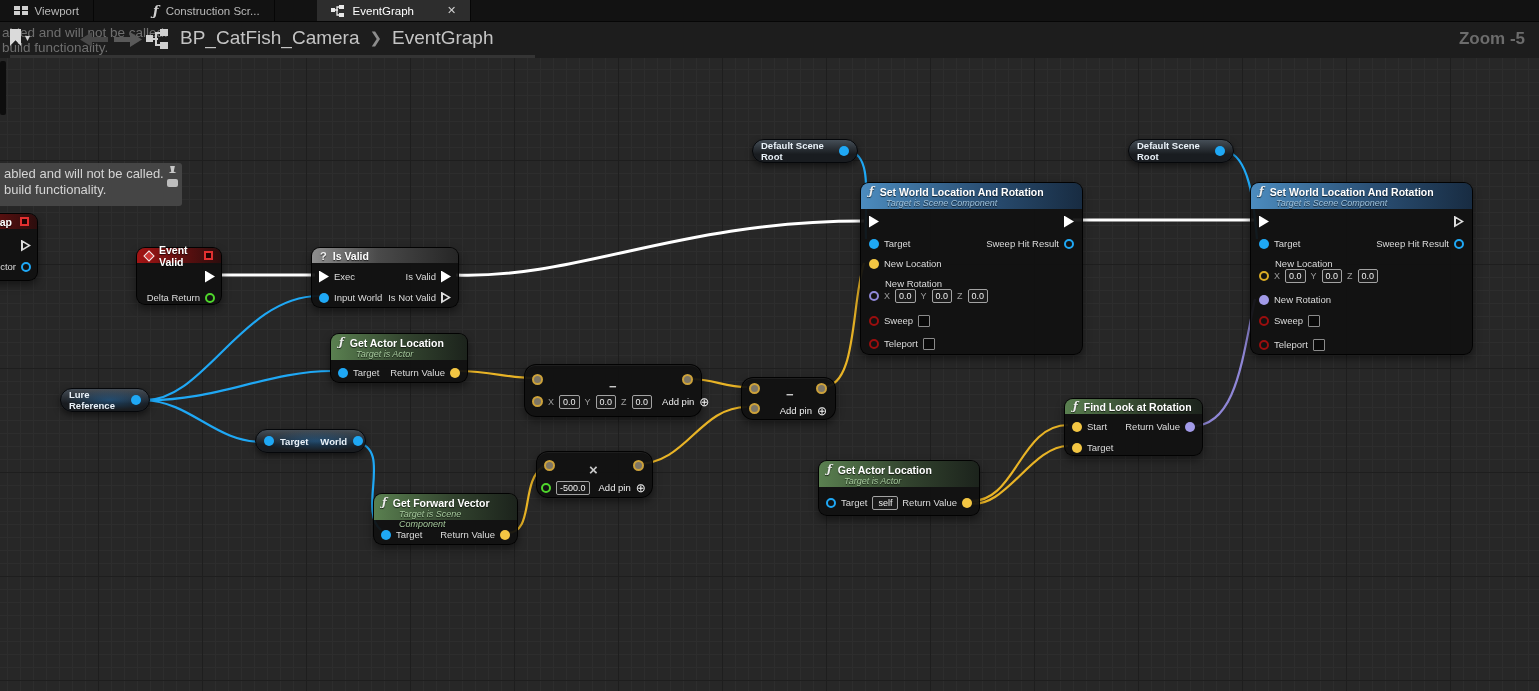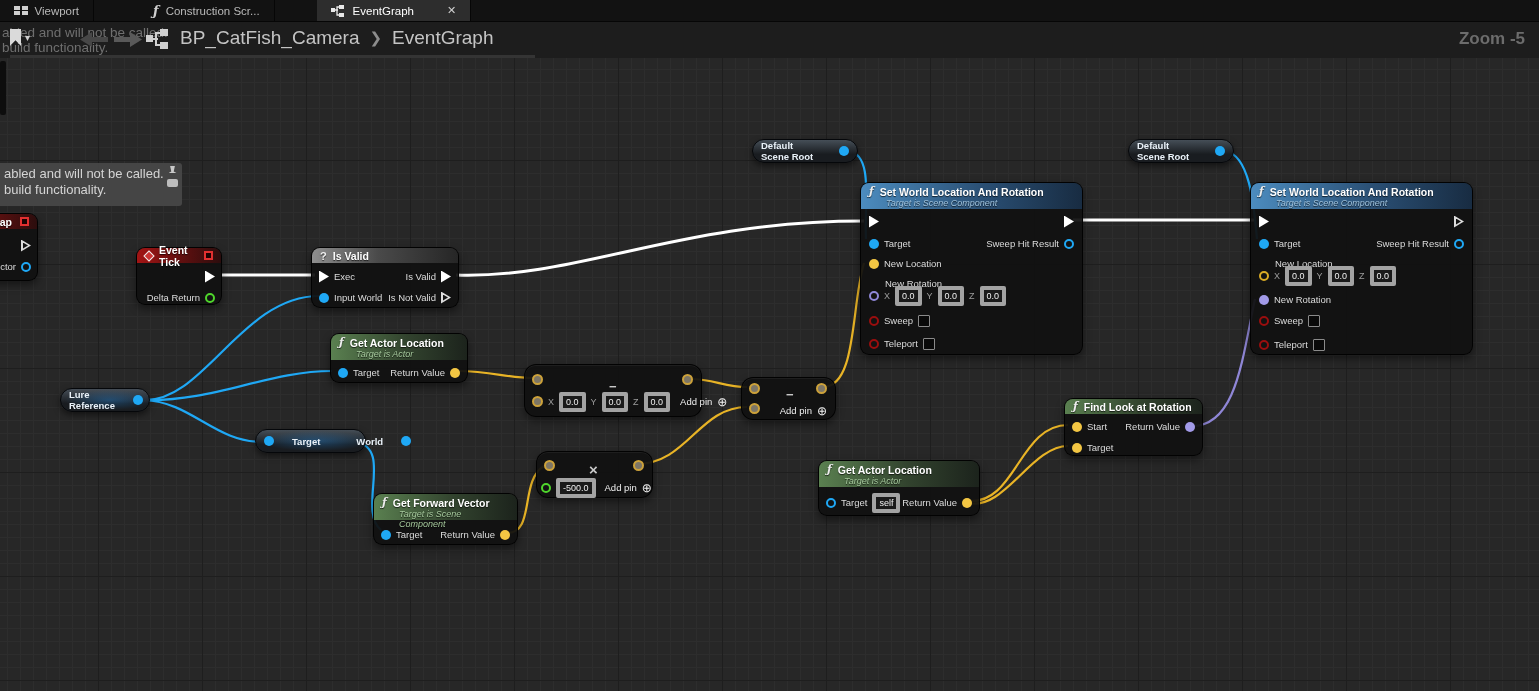--- a/index.html
+++ b/index.html
@@ -65,30 +65,30 @@
   .f-blue{background:#1fa8f5}.f-yellow{background:#f3c643}.f-lav{background:#a29ae8}
   .dot-h{width:10px;height:10px;border-radius:50%;background:transparent;border:2.2px solid #888;flex:0 0 auto}
   .h-blue-p{border-color:#1fa8f5}.h-yellow-p{border-color:#d9ab25}.h-lav-p{border-color:#8f87d8}
   .h-red-p{border-color:#9a0e0e}.h-green-p{border-color:#4fd62c}
   .ring{width:11px;height:11px;border-radius:50%;border:2.2px solid #cda23a;background:#7d7666;flex:0 0 auto}
   .exec-f{width:10px;height:12px;clip-path:polygon(0 0,100% 50%,0 100%);background:#fff;flex:0 0 auto}
   .exec-h{position:relative;width:10px;height:12px;flex:0 0 auto}
   .exec-h::before{content:"";position:absolute;inset:0;clip-path:polygon(0 0,100% 50%,0 100%);background:#ddd}
   .exec-h::after{content:"";position:absolute;left:2px;top:3px;width:5px;height:6px;
     clip-path:polygon(0 0,100% 50%,0 100%);background:#121212}
-  .field{background:#1a1a1a;border:4px solid #a3a3a3;border-radius:2px;color:#efefef;
+  .field{background:#1a1a1a;border:1px solid #a3a3a3;border-radius:2px;color:#efefef;
     font-size:9px;padding:0 3px;line-height:12px;min-width:20px;text-align:center}
   .axis{color:#9d9d9d;font-size:9px}
   .cbox{width:12px;height:12px;border:1px solid #8a8a8a;background:rgba(0,0,0,.45);border-radius:1px}
   .addpin{color:#efefef;font-weight:normal;font-size:9.5px}
   .plus{color:#efefef;font-size:12px;font-weight:normal}
   .op{color:#c9c9c9;font-size:13px;font-weight:bold;line-height:10px}
   .pill{position:absolute;height:24px;border-radius:12px;border:1px solid #05070a;
     background:linear-gradient(180deg,#454e57,#191c20 65%);display:flex;align-items:center;
-    gap:18px;padding:0 8px;color:#e9f1f8;font-size:9.5px;font-weight:bold;
+    gap:6px;padding:0 8px;color:#e9f1f8;font-size:9.5px;font-weight:bold;
     box-shadow:0 3px 6px rgba(0,0,0,.5)}
   .pill .glow{position:absolute;inset:0;border-radius:12px;
     background:radial-gradient(ellipse at 55% 50%,rgba(35,130,210,.4),transparent 65%)}
   .evicon{width:8px;height:8px;transform:rotate(45deg);background:#c33;border:1.5px solid #eee;flex:0 0 auto}
   .redsq{width:9px;height:9px;border:2px solid #e23030;background:#1d0303;margin-left:auto;flex:0 0 auto}
   .qmark{font-weight:bold;color:#f2f2f2;font-size:11px}
   .ficon{font-style:italic;font-family:"DejaVu Serif",serif;font-size:11px;color:#eee}
   
   .tooltip{position:absolute;left:0;top:105px;width:182px;height:43px;background:rgba(72,72,72,.92);
     border-radius:0 3px 3px 0;color:#d4d4d4;font-size:13px;line-height:16px;padding:3px 6px 0 4px}
@@ -207,21 +207,21 @@
         </div>
       <div class="r" style="right:6px;top:46px">
           <span class="plabel">ctor</span>
         <span class="dot-h h-blue-p"></span>
         </div>
     </div>
 
     <div class="node" style="left:136px;top:189px;width:86px;height:58px">
       <div class="nhdr h-event">
         <span class="evicon"></span>
-        <span>Event Tick</span>
+        <span>Event Valid</span>
         <span class="redsq"></span>
       </div>
       <div class="r" style="right:6px;top:22px">
           <span class="exec-f"></span>
         </div>
       <div class="r" style="right:6px;top:43px">
           <span class="plabel">Delta Return</span>
         <span class="dot-h h-green-p"></span>
         </div>
     </div>

